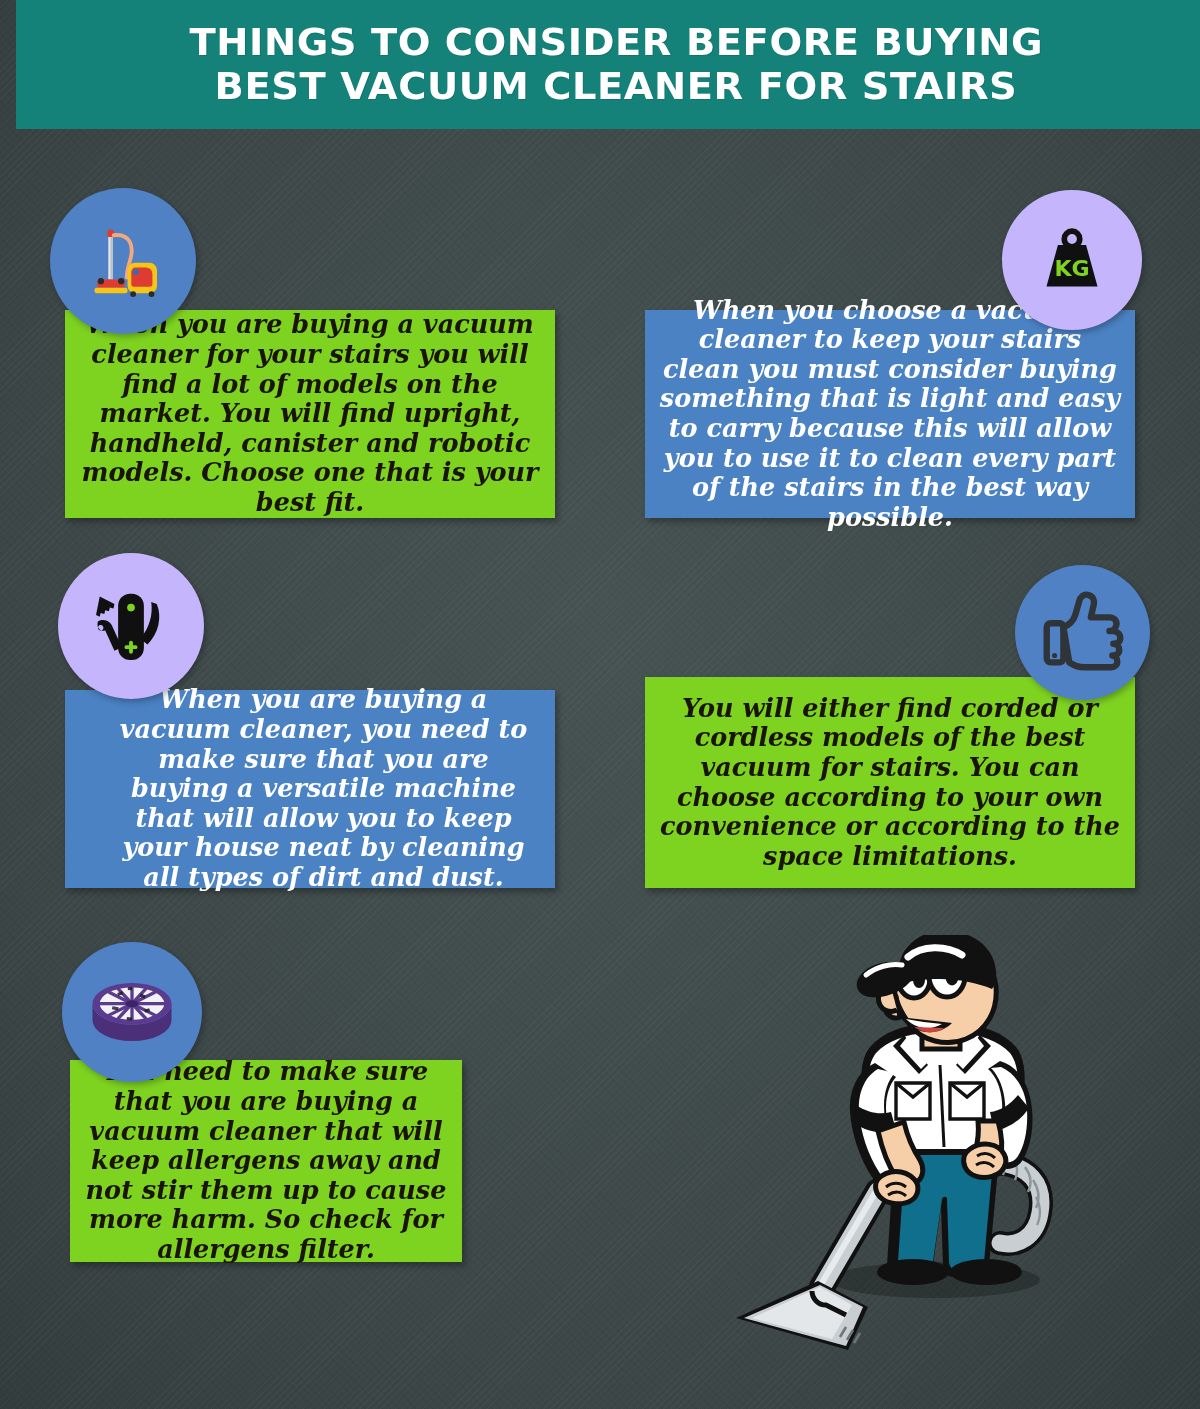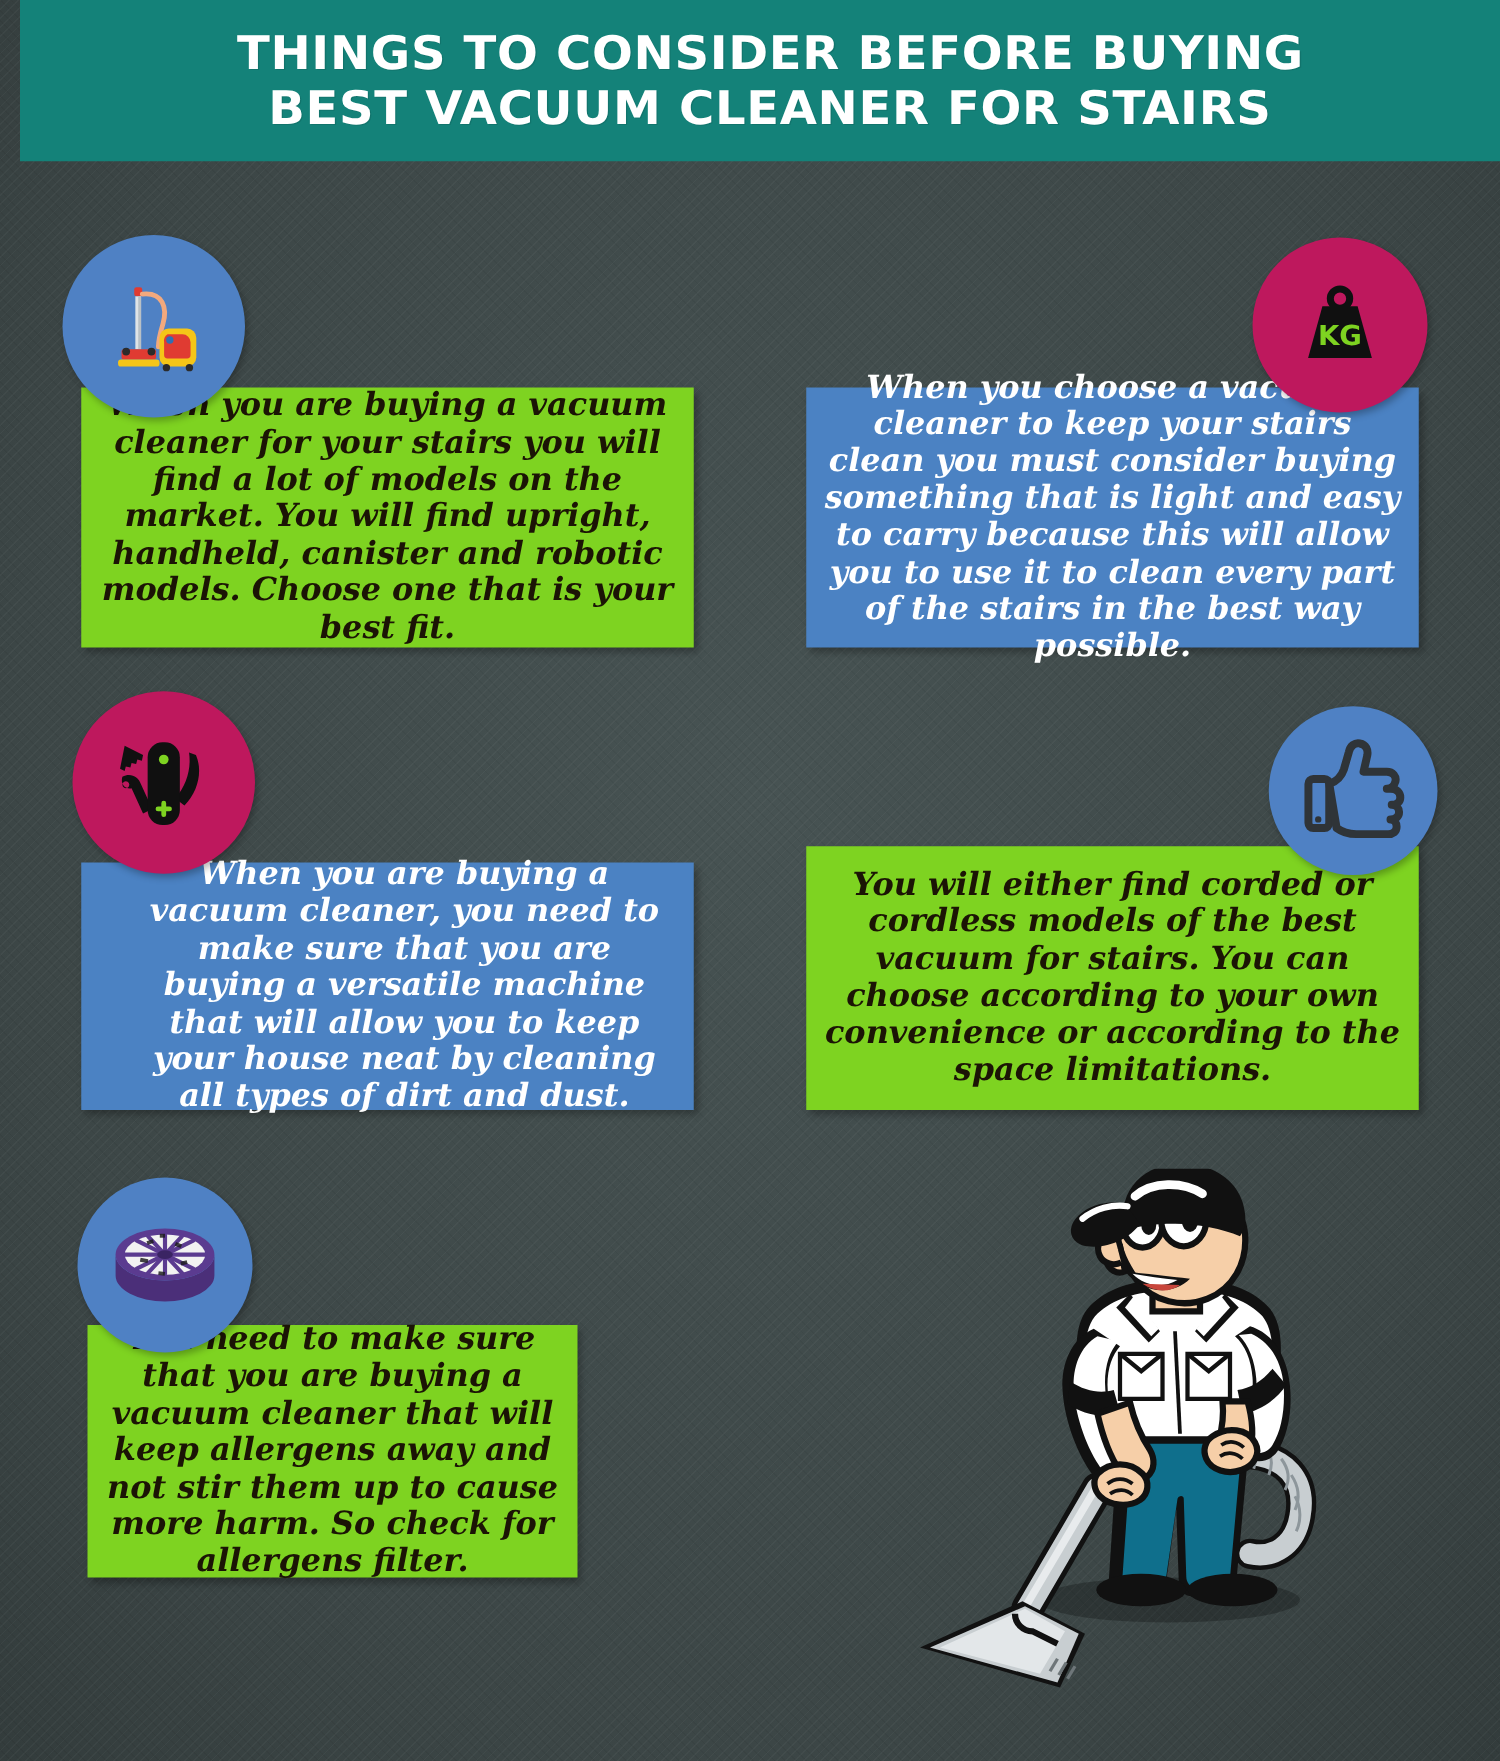--- a/index.html
+++ b/index.html
@@ -73,21 +73,21 @@
 
   
   .badge{
     position:absolute;
     border-radius:50%;
     z-index:4;
     display:flex;align-items:center;justify-content:center;
     box-shadow:2px 3px 6px rgba(0,0,0,0.28);
   }
   .badge.blue{background:#4f81c4;}
-  .badge.green{background:#be185d;}
+  .badge.green{background:#c4b5fd;}
   .badge svg{display:block;}
 
   
   .mascot{
     position:absolute;
     z-index:2;
   }
 </style>
 </head>
 <body>

